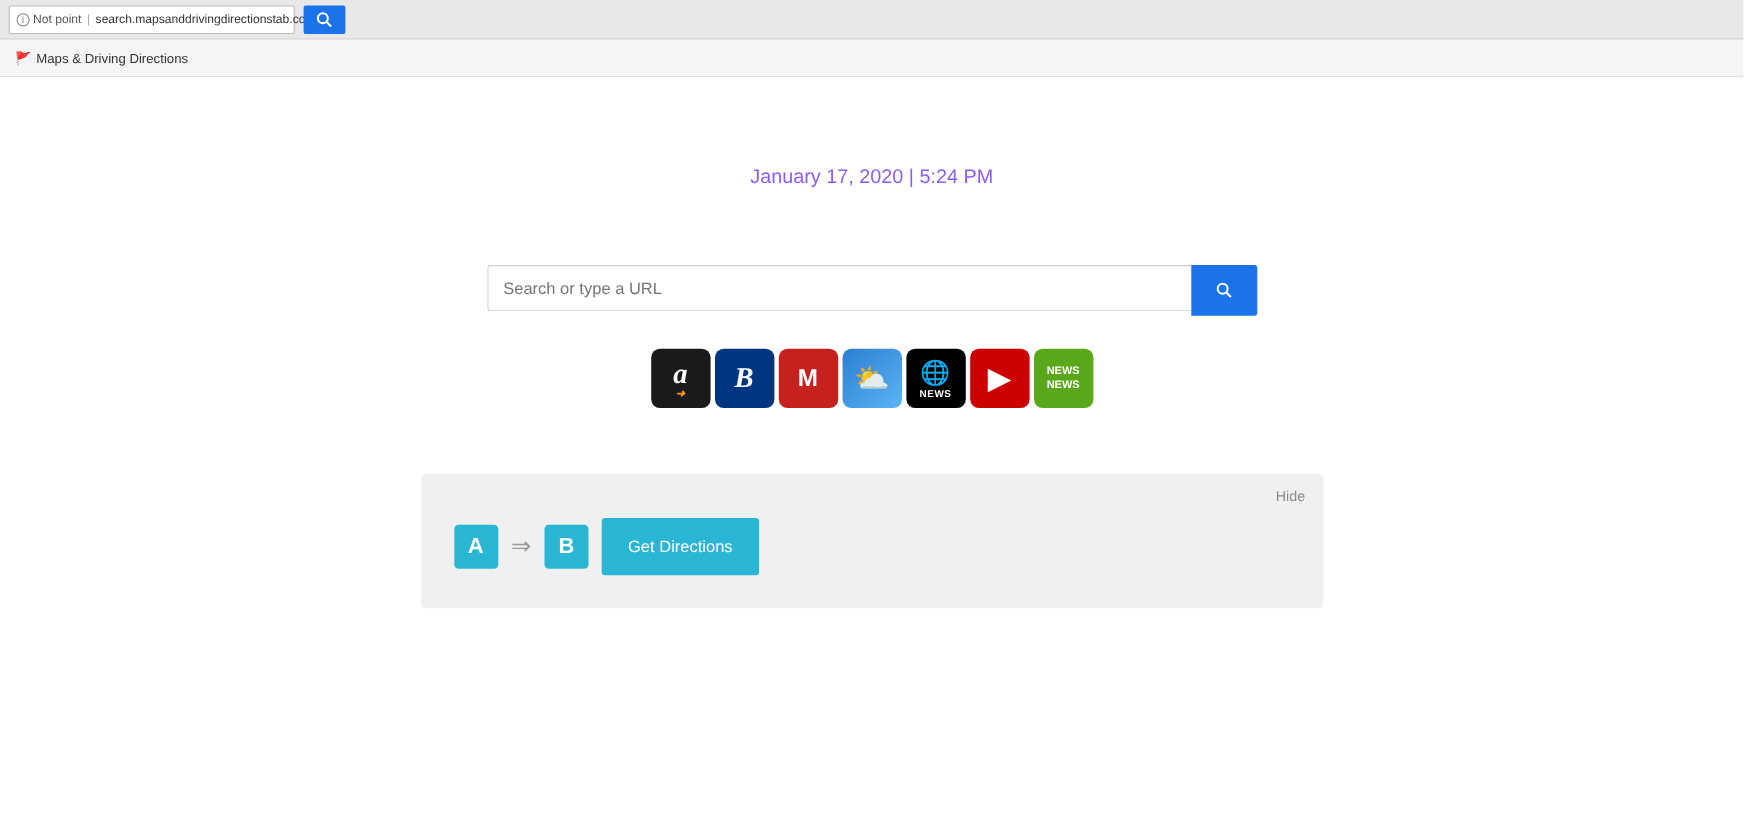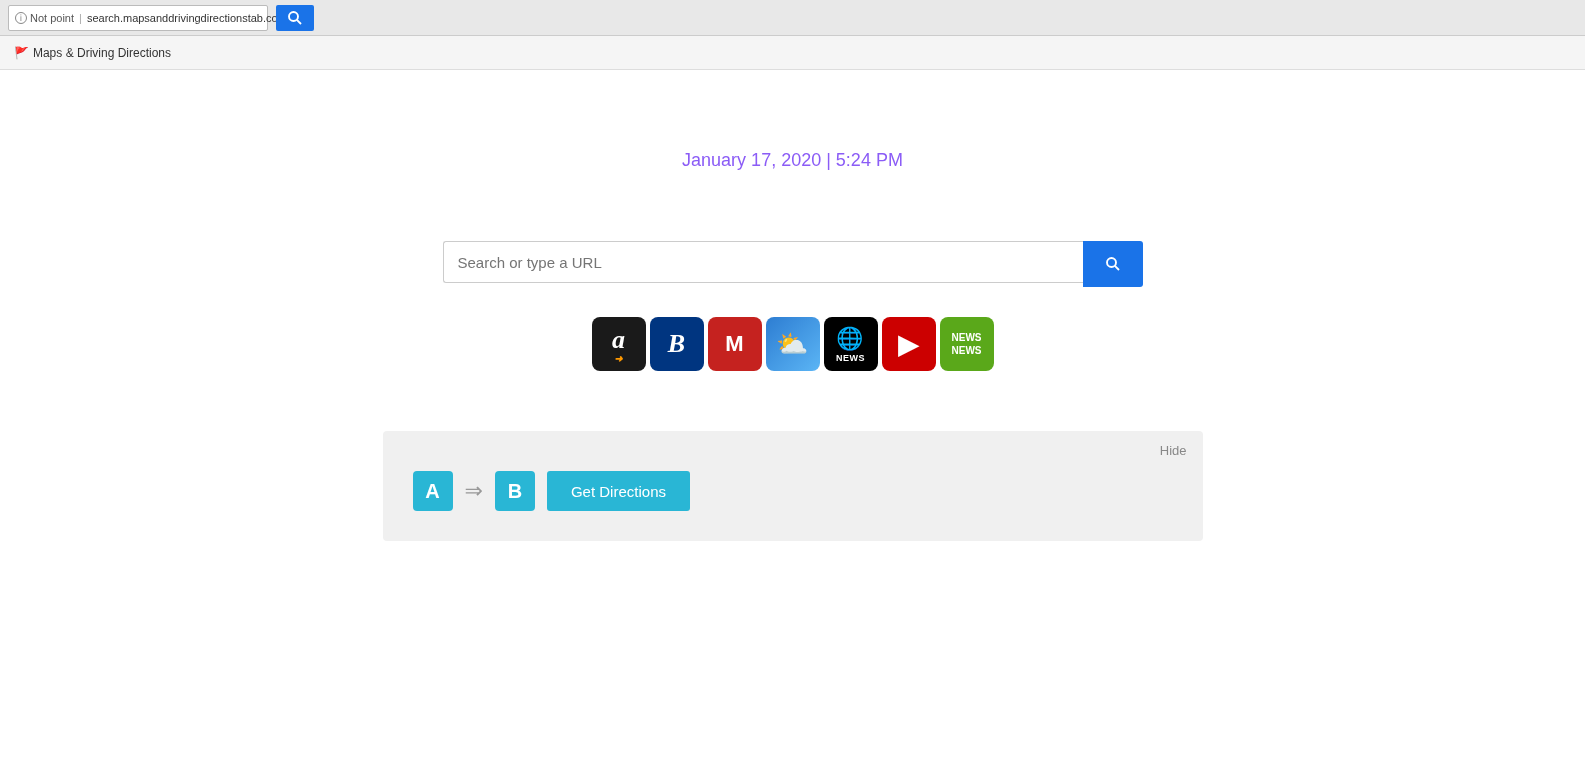--- a/index.html
+++ b/index.html
@@ -195,21 +195,21 @@
       background: #fff;
       outline: none;
     }
     .input-start { width: 230px; }
     .input-dest { width: 230px; }
     .arrow-icon {
       font-size: 22px;
       color: #999;
     }
     .get-directions-btn {
-      height: 40px;
+      height: 52px;
       padding: 0 24px;
       background: #29b6d5;
       color: white;
       border: none;
       border-radius: 3px;
       font-size: 15px;
       cursor: pointer;
       white-space: nowrap;
     }
 

